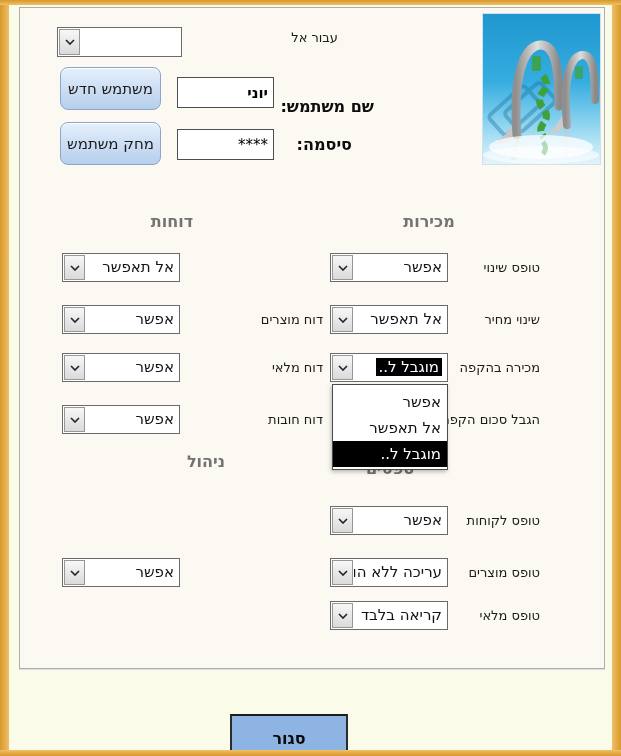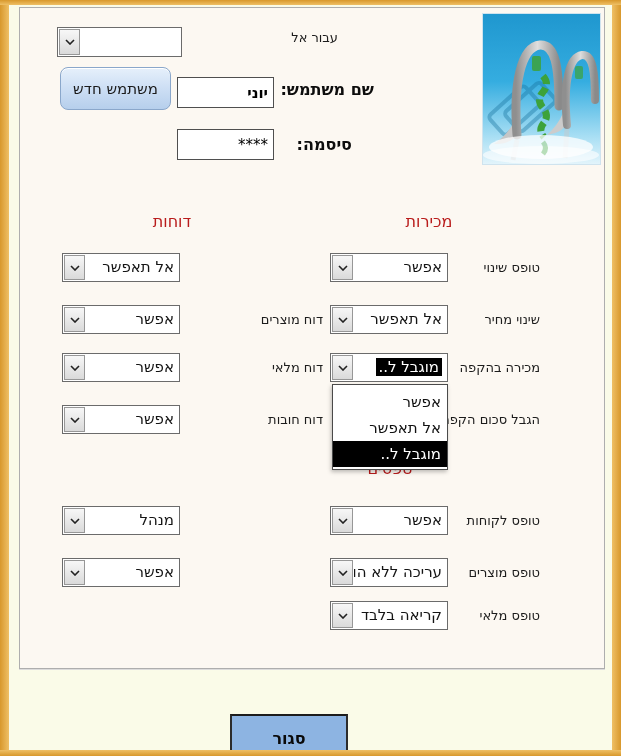--- a/index.html
+++ b/index.html
@@ -6,29 +6,29 @@
   body{font-family:"DejaVu Sans","Liberation Sans",sans-serif;background:#9a9a9a;}
   .screen{position:relative;width:621px;height:756px;background:#FAFBE8;overflow:hidden;direction:rtl;}
   .frame{position:absolute;z-index:30;}
   .frame.left{left:0;top:0;width:9px;height:756px;background:linear-gradient(90deg,#d8982c,#efc066);}
   .frame.right{right:0;top:0;width:9px;height:756px;background:linear-gradient(270deg,#d8982c,#efc066);}
   .frame.top{left:0;top:0;width:621px;height:5px;background:linear-gradient(180deg,#d8982c,#efc066);}
   .frame.bottom{left:0;bottom:0;width:621px;height:6px;background:linear-gradient(0deg,#d8982c,#efc066);}
   .panel{position:absolute;left:19px;top:7px;width:584px;height:660px;background:#FCF8F2;border:1px solid #aeaeae;box-shadow:0 1px 0 #dcdcdc;}
   .lbl{position:absolute;white-space:nowrap;font-size:13px;color:#1c1c1c;line-height:20px;}
   .lbl.bold{font-weight:bold;font-size:16px;color:#0d0d0d;}
-  .hdr{position:absolute;font-weight:normal;font-size:16px;color:#b91c1c;text-align:center;white-space:nowrap;width:120px;}
+  .hdr{position:absolute;font-weight:bold;font-size:16px;color:#737373;text-align:center;white-space:nowrap;width:120px;}
   .combo{position:absolute;height:29px;width:118px;background:#fff;border:1px solid #6b6b6b;display:flex;align-items:stretch;box-sizing:border-box;}
   .combo .val{flex:1;font-size:15px;color:#141414;padding:0 5px 0 2px;overflow:hidden;white-space:nowrap;line-height:26px;text-align:right;}
   .combo .arrow{width:19px;margin:1px;background:linear-gradient(180deg,#f7f7f7,#dadada);border:1px solid #979797;display:flex;align-items:center;justify-content:center;flex:0 0 auto;}
   .hl{background:#000;color:#fff;padding:0 3px;}
   .dd{position:absolute;left:332px;top:384px;width:114px;background:#fff;border:1px solid #4a4a4a;padding:4px 0 2px;z-index:20;box-shadow:-1px 2px 4px rgba(0,0,0,.25);}
   .dd .item{height:26px;line-height:26px;font-size:15px;padding:0 6px;color:#111;text-align:right;white-space:nowrap;}
   .dd .item.sel{background:#000;color:#fff;}
-  .btn-soft{position:absolute;width:111px;height:43px;border:1px solid #8aa7cb;border-radius:8px;background:linear-gradient(180deg,#e6f0fb 0%,#cfe0f5 45%,#b6cfec 100%);font-size:15px;color:#1b1b1b;display:flex;align-items:center;justify-content:center;box-shadow:inset 0 1px 0 #ffffff;cursor:default;font-family:inherit;}
+  .btn-soft{position:absolute;width:101px;height:43px;border:1px solid #8aa7cb;border-radius:8px;background:linear-gradient(180deg,#e6f0fb 0%,#cfe0f5 45%,#b6cfec 100%);font-size:15px;color:#1b1b1b;display:flex;align-items:center;justify-content:center;box-shadow:inset 0 1px 0 #ffffff;cursor:default;font-family:inherit;}
   .txt{position:absolute;width:97px;height:31px;border:1px solid #4f4f4f;background:#fff;font-size:15px;padding:2px 5px;box-sizing:border-box;text-align:right;direction:rtl;font-family:inherit;color:#000;}
   .txt.bold{font-weight:bold;}
   .close-btn{position:absolute;left:230px;top:670px;width:118px;height:48px;background:#8DB4E2;border:2px solid #2c2c2c;border-top-color:#1c1c1c;font-weight:bold;font-size:16px;color:#0a0a0a;display:flex;align-items:center;justify-content:center;font-family:inherit;margin-top:44px;}
   .logo{position:absolute;left:482px;top:13px;width:119px;height:152px;border:1px solid #cfe3ee;box-sizing:border-box;}
 </style>
 </head>
 <body>
 
 <div class="screen">
 
@@ -79,27 +79,29 @@
     <span class="arrow">
       <svg width="10" height="6" viewBox="0 0 10 6">
           <path d="M1,1 L5,5 L9,1" stroke="#222" stroke-width="1.6" fill="none"></path>
         </svg>
     </span>
   </div>
   <div class="lbl" style="right:283px;top:28px">עבור אל</div>
 
   <button class="btn-soft" style="left:60px;top:67px">משתמש חדש</button>
   <input class="txt bold" style="left: 177px; top: 77px;" readonly="" value="יוני">
-  <div class="lbl bold" style="right:247px;top:80px">שם משתמש:</div>
-
+  <div class="lbl bold" style="right:247px;top:97px">שם משתמש:</div>
+
+  <button class="btn-soft" style="left:60px;top:122px">מחק משתמש</button>
   <input class="txt" style="left: 177px; top: 129px;" readonly="" value="****">
   <div class="lbl bold" style="right:269px;top:135px">סיסמה:</div>
 
   <div class="hdr" style="left:369px;top:212px">מכירות</div>
   <div class="hdr" style="left:112px;top:212px">דוחות</div>
+  <div class="hdr" style="left:146px;top:452px">ניהול</div>
   <div class="hdr" style="left:330px;top:459px;z-index:1">טפסים</div>
 
   <div class="lbl" style="right:81px;top:258px">טופס שינוי</div>
   <div class="combo" style="left:330px;top:253px">
     <span class="val">אפשר</span>
     <span class="arrow">
         <svg width="10" height="6" viewBox="0 0 10 6">
           <path d="M1,1 L5,5 L9,1" stroke="#222" stroke-width="1.6" fill="none"></path>
         </svg>
       </span>
@@ -195,28 +197,20 @@
   <div class="lbl" style="right:81px;top:606px">טופס מלאי</div>
   <div class="combo" style="left:330px;top:601px">
     <span class="val">קריאה בלבד</span>
     <span class="arrow">
         <svg width="10" height="6" viewBox="0 0 10 6">
           <path d="M1,1 L5,5 L9,1" stroke="#222" stroke-width="1.6" fill="none"></path>
         </svg>
       </span>
   </div>
 
-  <div class="combo" style="left:62px;top:506px">
-    <span class="val">מנהל</span>
-    <span class="arrow">
-        <svg width="10" height="6" viewBox="0 0 10 6">
-          <path d="M1,1 L5,5 L9,1" stroke="#222" stroke-width="1.6" fill="none"></path>
-        </svg>
-      </span>
-  </div>
 
   <div class="combo" style="left:62px;top:558px">
     <span class="val">אפשר</span>
     <span class="arrow">
         <svg width="10" height="6" viewBox="0 0 10 6">
           <path d="M1,1 L5,5 L9,1" stroke="#222" stroke-width="1.6" fill="none"></path>
         </svg>
       </span>
   </div>
 

